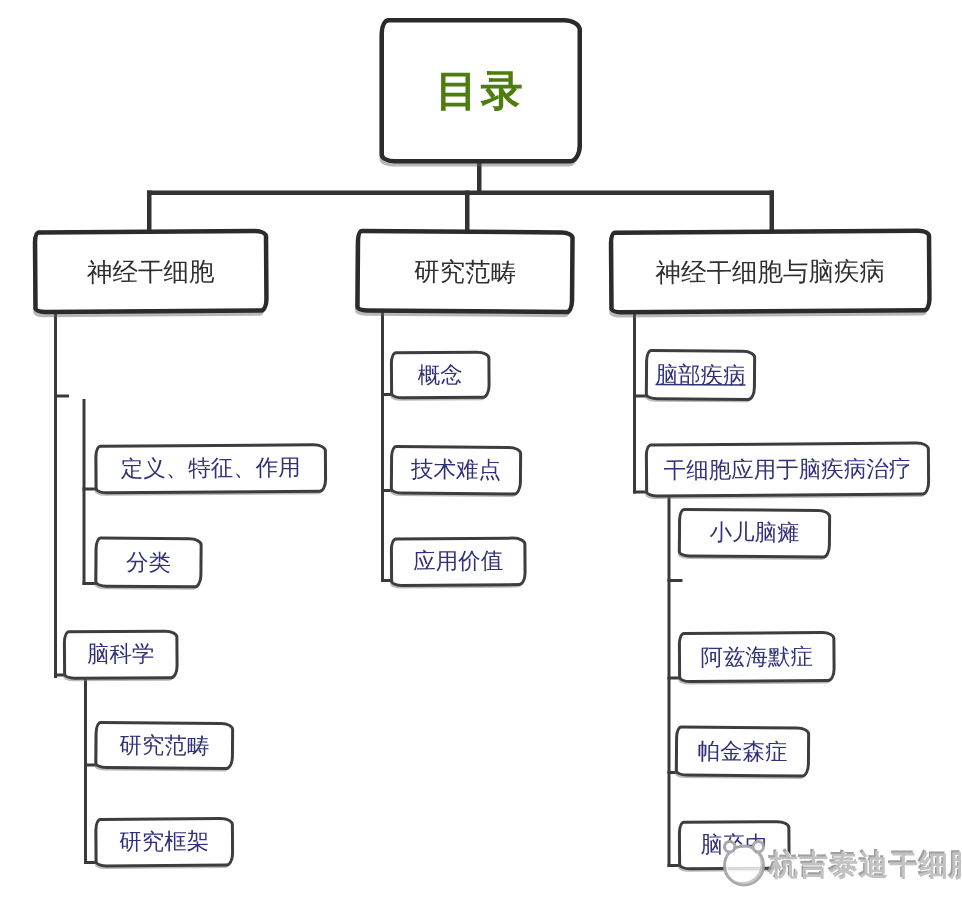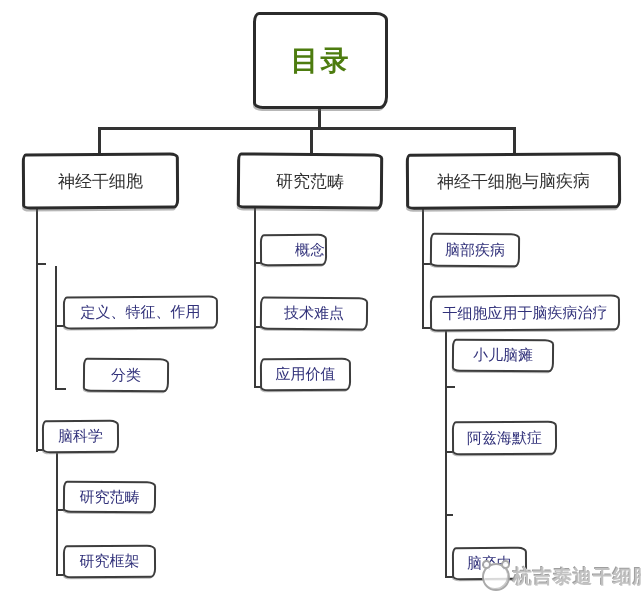--- a/index.html
+++ b/index.html
@@ -54,28 +54,28 @@
     box-shadow:-1px 2px 0 -1px rgba(120,120,120,.5);
   }
   .tilt-a{transform:rotate(-0.4deg);}
   .tilt-b{transform:rotate(0.45deg);}
   .n-root{left:253px;top:12px;width:135px;height:97px;border-width:3px;font-size:28px;font-weight:600;color:#4d7c0f;letter-spacing:2px;border-radius:6px 12px 8px 10px / 10px 8px 12px 6px;}
   .n-b1{left:22px; top:153px;width:157px;height:56px;font-size:17px;border-width:3px;}
   .n-b2{left:237px;top:153px;width:146px;height:56px;font-size:17px;border-width:3px;}
   .n-b3{left:406px;top:153px;width:215px;height:56px;font-size:17px;border-width:3px;}
   .n-b1-1{left:43px; top:234px;width:76px; height:34px;}
   .n-b1-1-1{left:63px;top:296px;width:155px;height:33px;}
-  .n-b1-1-2{left:63px;top:358px;width:86px; height:34px;margin-left:20px;}
+  .n-b1-1-2{left:63px;top:358px;width:72px; height:34px;}
   .n-b1-2{left:42px; top:420px;width:77px; height:33px;}
   .n-b1-2-1{left:63px;top:481px;width:93px; height:32px;}
   .n-b1-2-2{left:63px;top:545px;width:93px; height:33px;justify-content:center;}
-  .n-b2-1{left:260px;top:234px;width:67px; height:32px;justify-content:flex-end;}
-  .n-b2-2{left:260px;top:297px;width:108px; height:33px;}
+  .n-b2-1{left:260px;top:234px;width:67px; height:32px;}
+  .n-b2-2{left:260px;top:297px;width:88px; height:33px;}
   .n-b2-3{left:260px;top:358px;width:91px; height:33px;}
-  .n-b3-1{left:430px;top:233px;width:90px; height:34px;}
+  .n-b3-1{left:430px;top:233px;width:74px; height:34px;text-decoration:underline;}
   .n-b3-2{left:430px;top:295px;width:190px;height:36px;}
   .n-b3-2-1{left:452px;top:339px;width:102px; height:33px;}
   .n-b3-2-2{left:452px;top:421px;width:105px;height:34px;text-align:center;}
   .n-b3-2-3{left:450px;top:484px;width:90px; height:34px;}
   .n-b3-2-4{left:452px;top:547px;width:75px; height:33px;}
 
   
   .watermark{
     position:absolute;left:482px;top:563px;display:flex;align-items:center;gap:3px;
     z-index:5;opacity:.95;
@@ -176,20 +176,23 @@
   </div>
   <div class="node leaf n-b3-2 tilt-a">
     <span>干细胞应用于脑疾病治疗</span>
   </div>
   <div class="node leaf n-b3-2-1 tilt-b">
     <span>小儿脑瘫</span>
   </div>
   <div class="node leaf n-b3-2-2 tilt-a">
     <span>阿兹海默症</span>
   </div>
+  <div class="node leaf n-b3-2-3 tilt-b">
+    <span>帕金森症</span>
+  </div>
   <div class="node leaf n-b3-2-4 tilt-a">
     <span>脑卒中</span>
   </div>
 
   <div class="watermark">
     <span class="wm-logo"></span>
     <span class="wm-text">杭吉泰迪干细胞</span>
   </div>
 
 </div>

